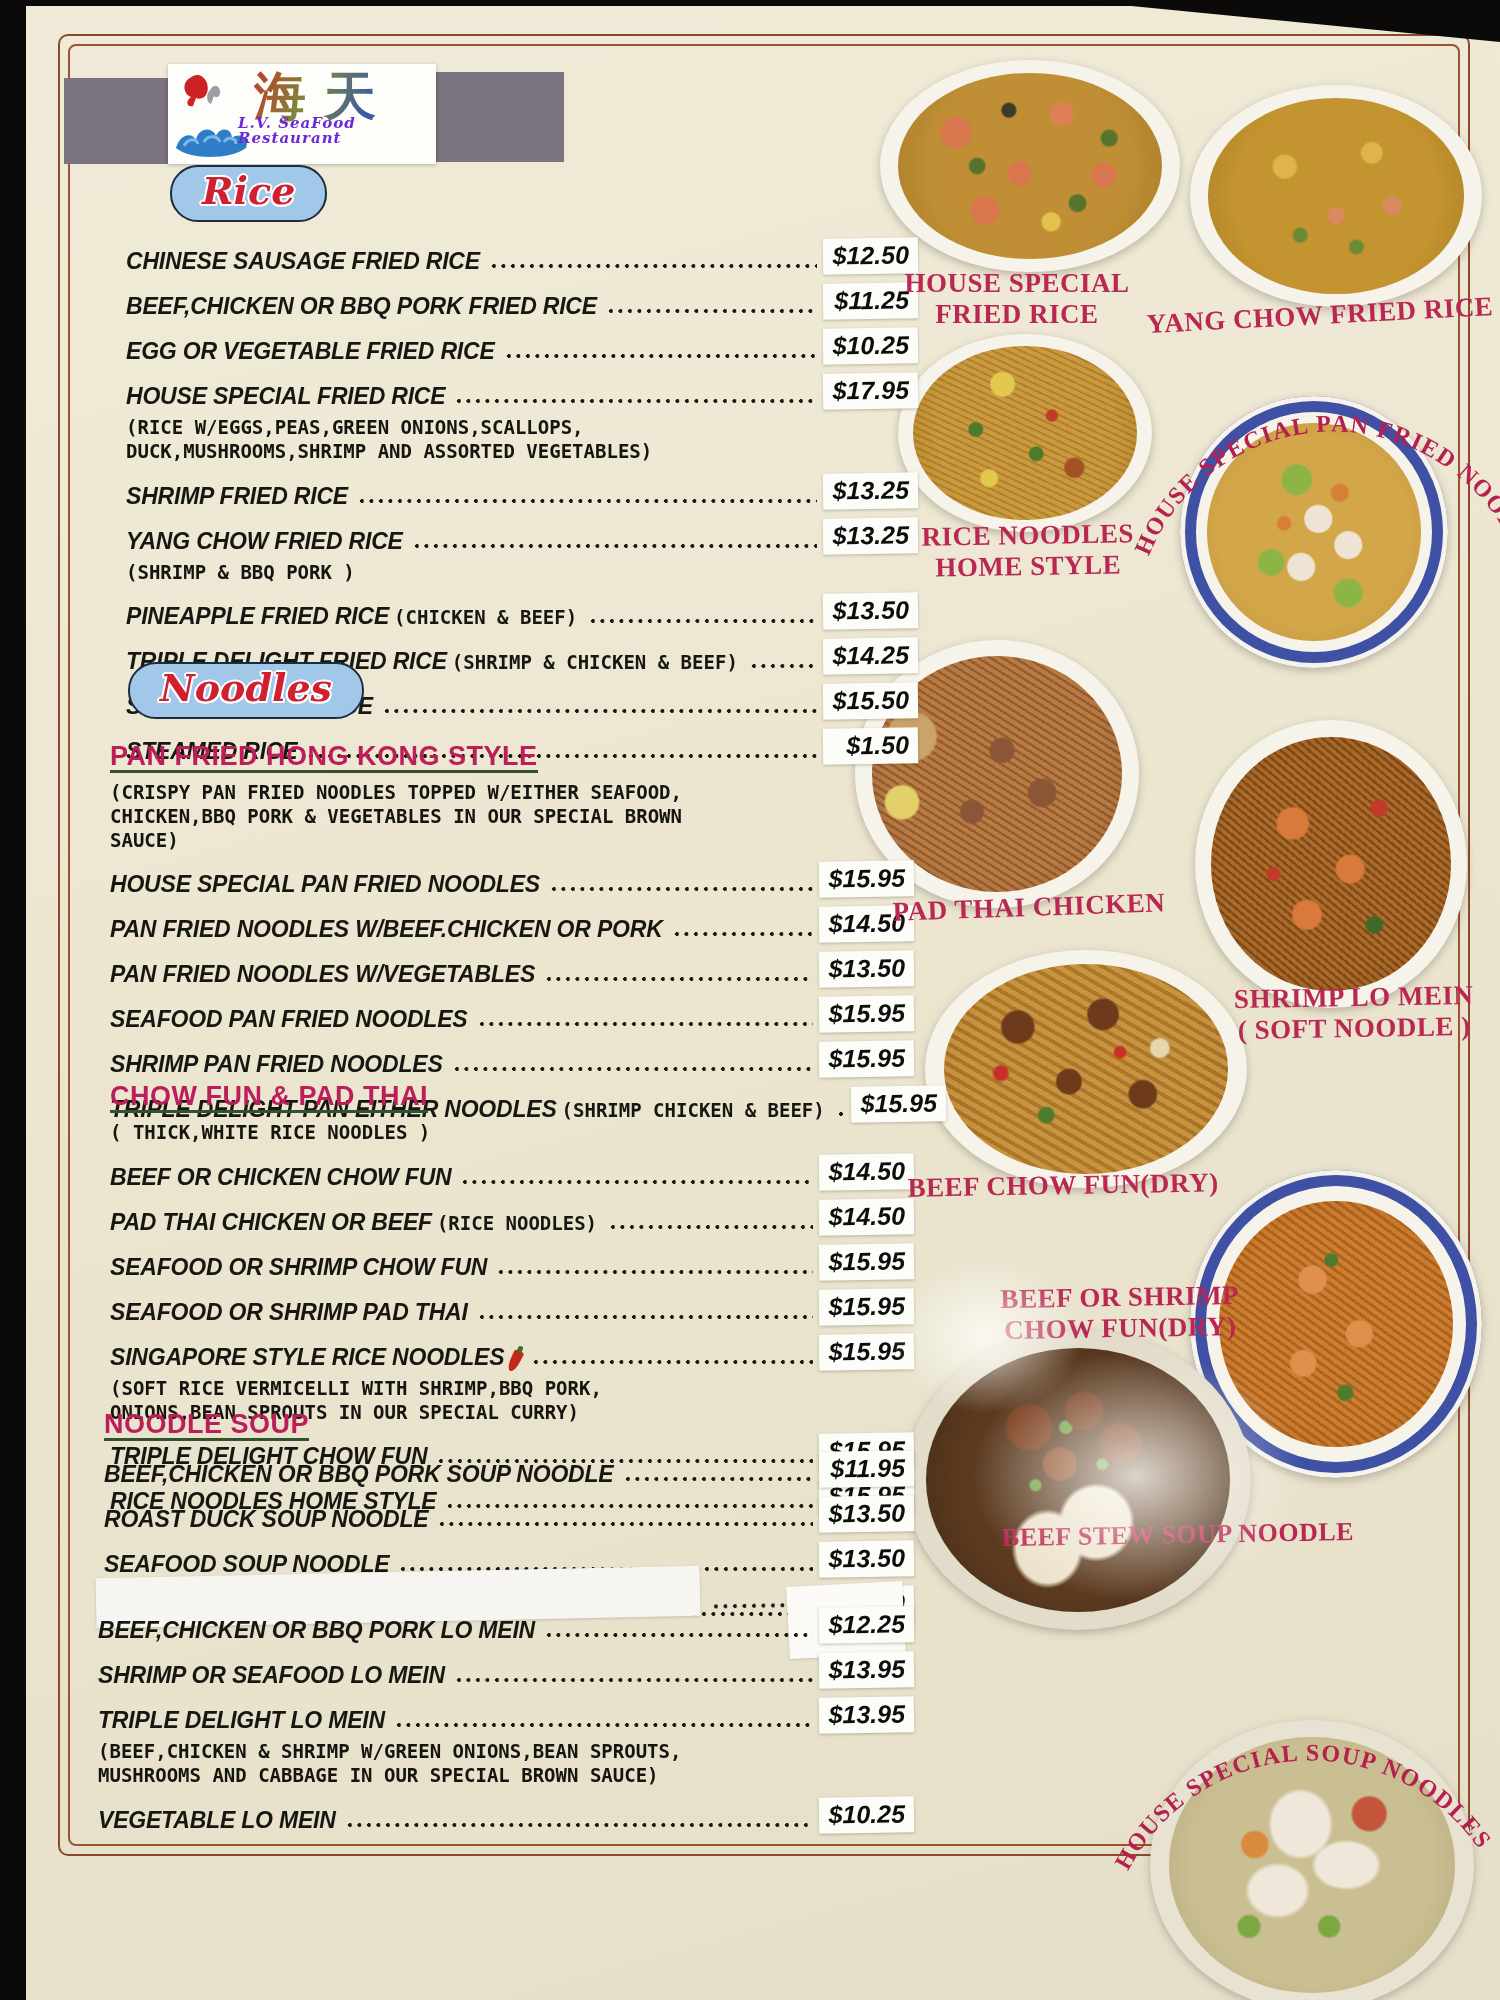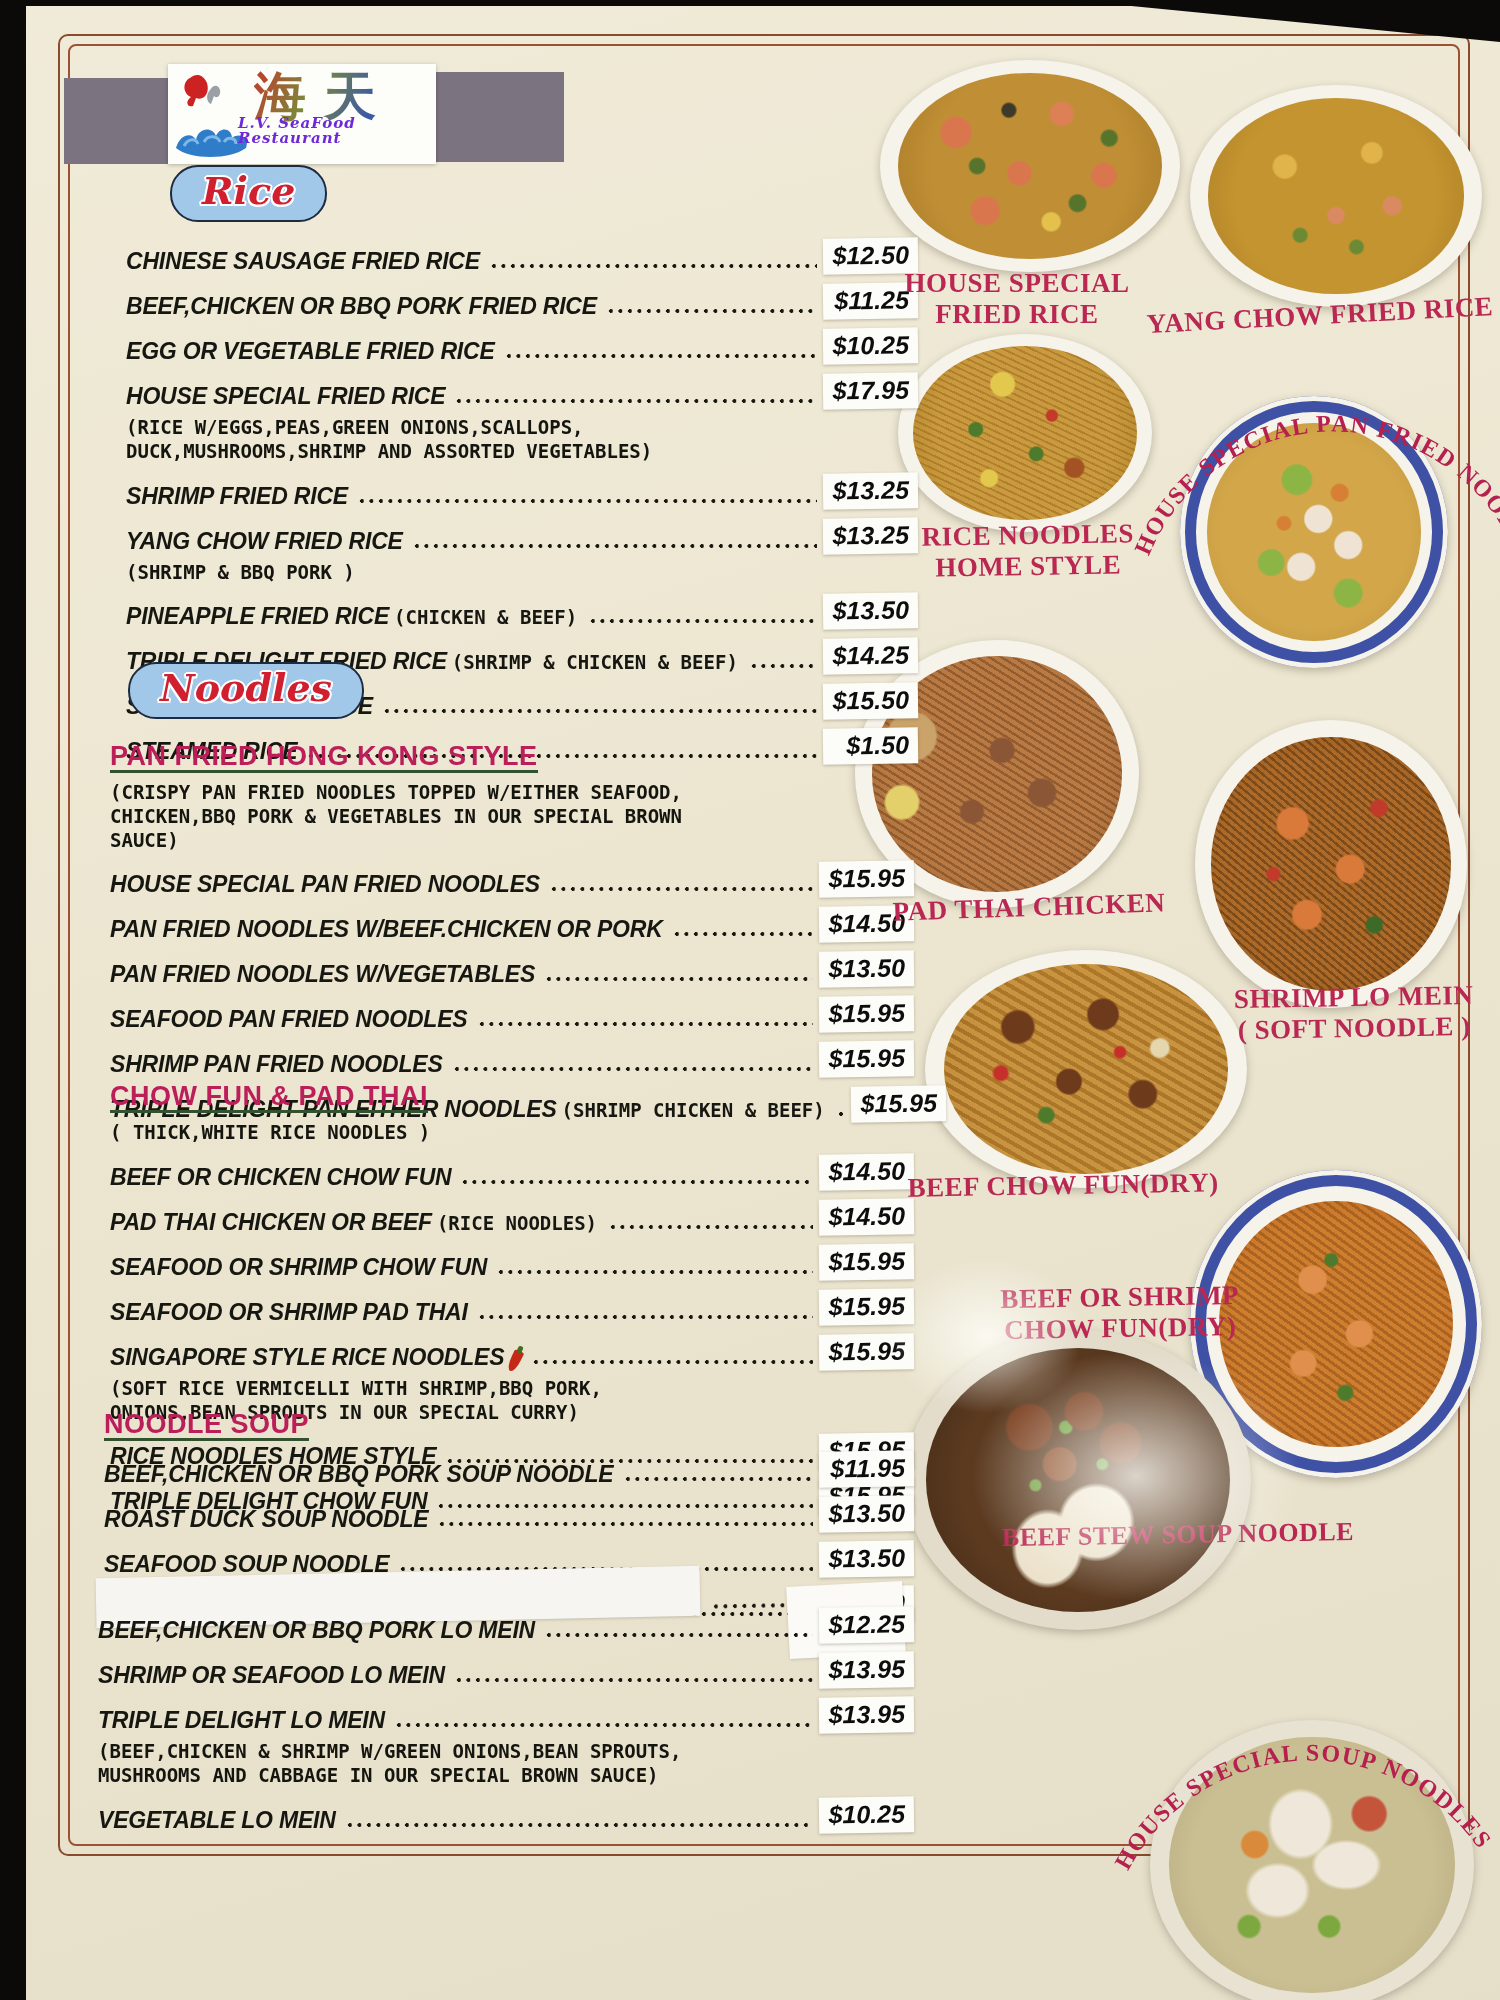--- a/index.html
+++ b/index.html
@@ -316,26 +316,26 @@
         <span class="pr">$15.95</span>
       </div>
     <div class="row">
         <span class="nm">SINGAPORE STYLE RICE NOODLES</span>
         <span class="chili"></span>
         <span class="lead"></span>
         <span class="pr">$15.95</span>
       </div>
     <div class="note">(SOFT RICE VERMICELLI WITH SHRIMP,BBQ PORK, ONIONS,BEAN SPROUTS IN OUR SPECIAL CURRY)</div>
     <div class="row">
+        <span class="nm">TRIPLE DELIGHT CHOW FUN</span>
+        <span class="lead"></span>
+        <span class="pr">$15.95</span>
+      </div>
+    <div class="row">
         <span class="nm">RICE NOODLES HOME STYLE</span>
-        <span class="lead"></span>
-        <span class="pr">$15.95</span>
-      </div>
-    <div class="row">
-        <span class="nm">TRIPLE DELIGHT CHOW FUN</span>
         <span class="lead"></span>
         <span class="pr">$15.95</span>
       </div>
   </div>
 
   <div class="sec" style="top:1405px;left:78px;width:810px;">
     <div class="subhead"><span class="t">NOODLE SOUP</span></div>
     <div class="row">
         <span class="nm">BEEF,CHICKEN OR BBQ PORK SOUP NOODLE</span>
         <span class="lead"></span>

